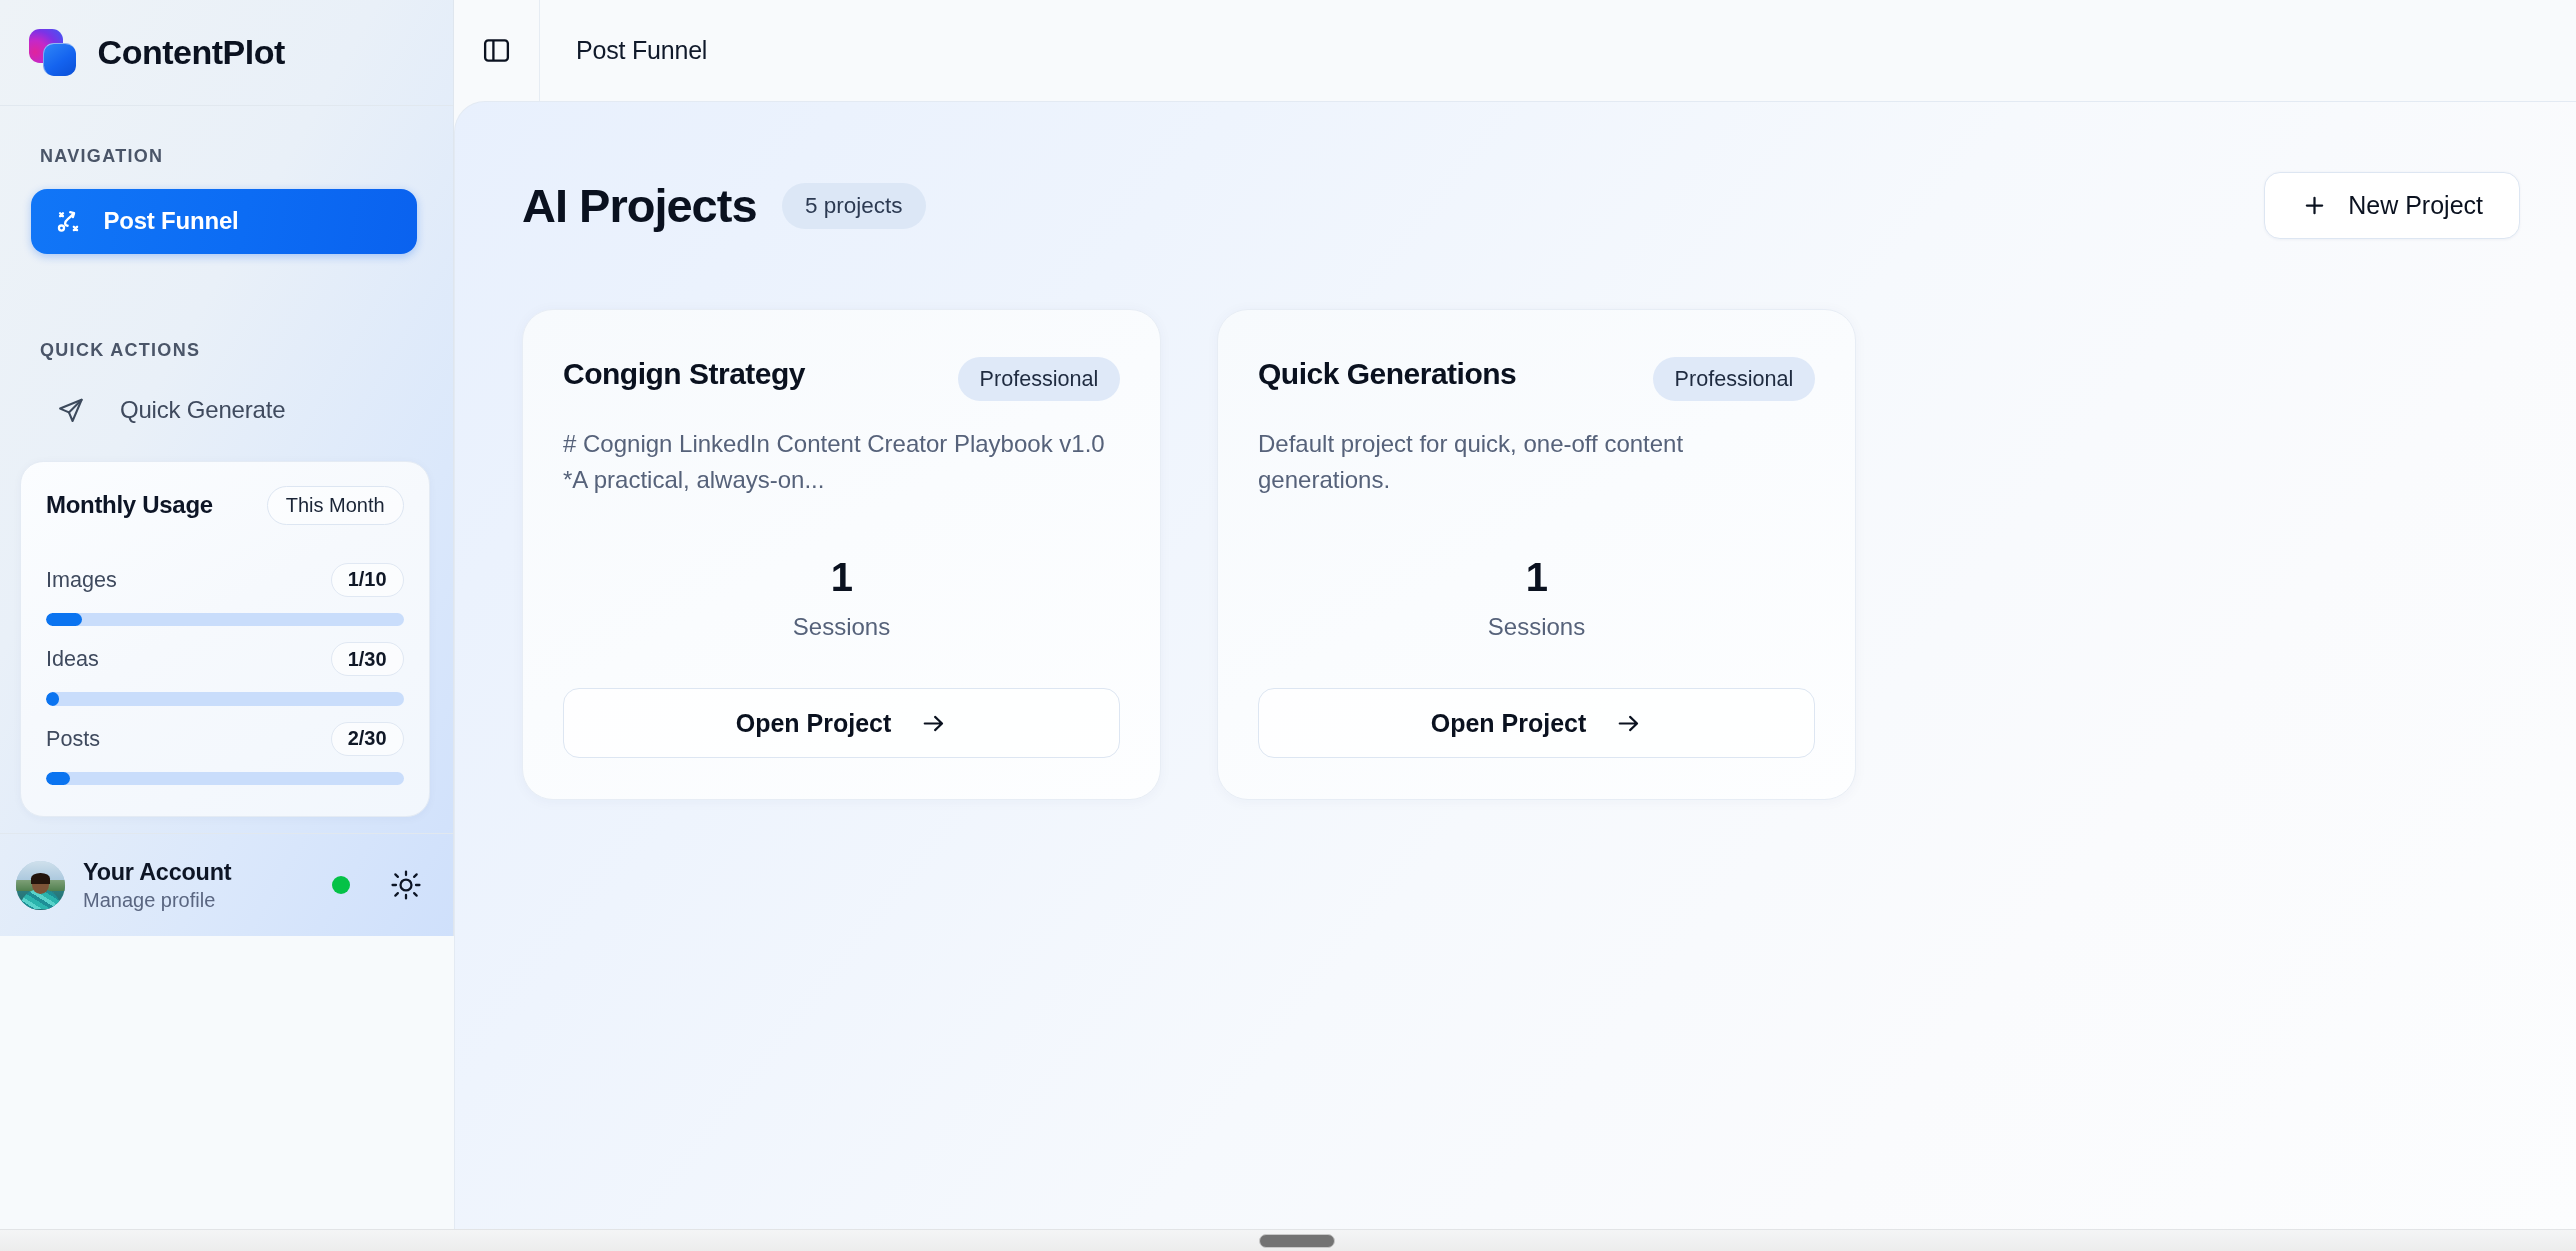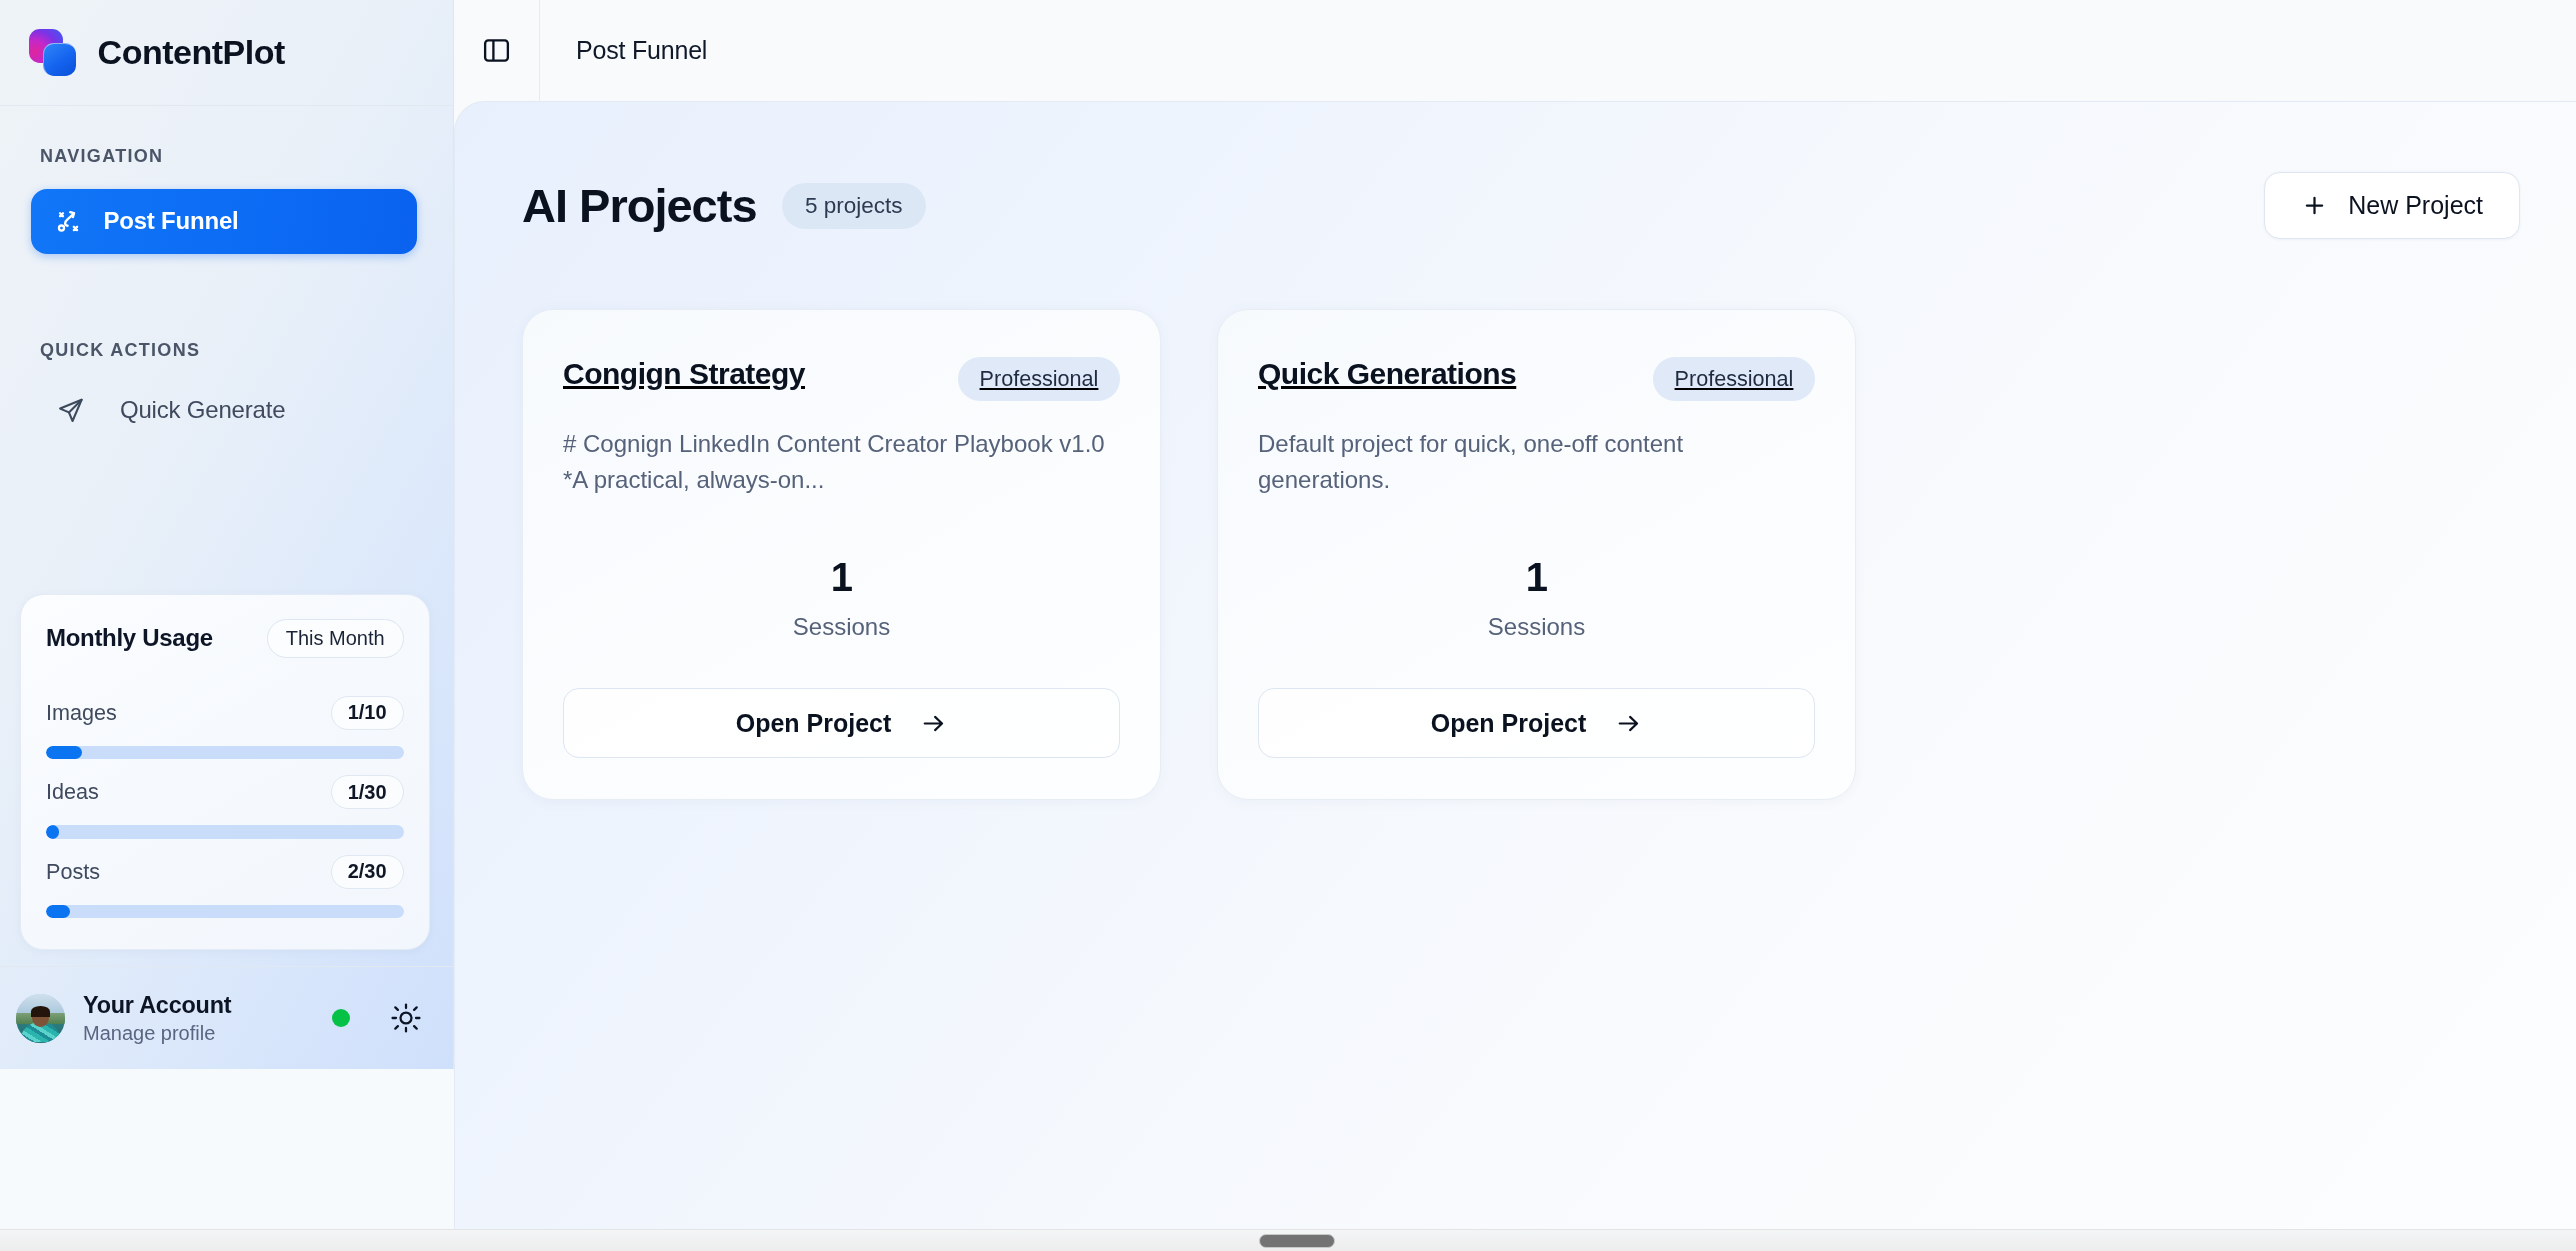--- a/index.html
+++ b/index.html
@@ -18,21 +18,21 @@
     width: 2576px;
     height: 1252px;
     display: flex;
     background: #f7fafc;
   }
 
   
   .sidebar {
     position: relative;
     width: 454px;
-    height: 1069px;
+    height: 936px;
     flex: 0 0 454px;
     background:
       linear-gradient(120deg, #eef3f7 0%, #e9f0f8 38%, #dbe8fb 72%, #cfe0fb 100%);
     border-right: 0.9px solid #dfe6ee;
     display: flex;
     flex-direction: column;
   }
 
   .sidebar-brand {
     height: 106px;
@@ -351,21 +351,20 @@
     border-radius: 31px;
     padding: 47px 40px 41px 40px;
     box-shadow: 0 1.8px 12.6px rgba(25,50,90,0.04);
     cursor: pointer;
   }
   .proj-top {
     display: flex;
     align-items: flex-start;
     justify-content: space-between;
     gap: 24px;
-    text-decoration: underline;
   }
   .proj-title {
     font-size: 30px;
     font-weight: 700;
     letter-spacing: -0.5px;
     color: #0a111f;
     line-height: 1.15;
   }
   .proj-badge {
     background: #dfe9f8;

